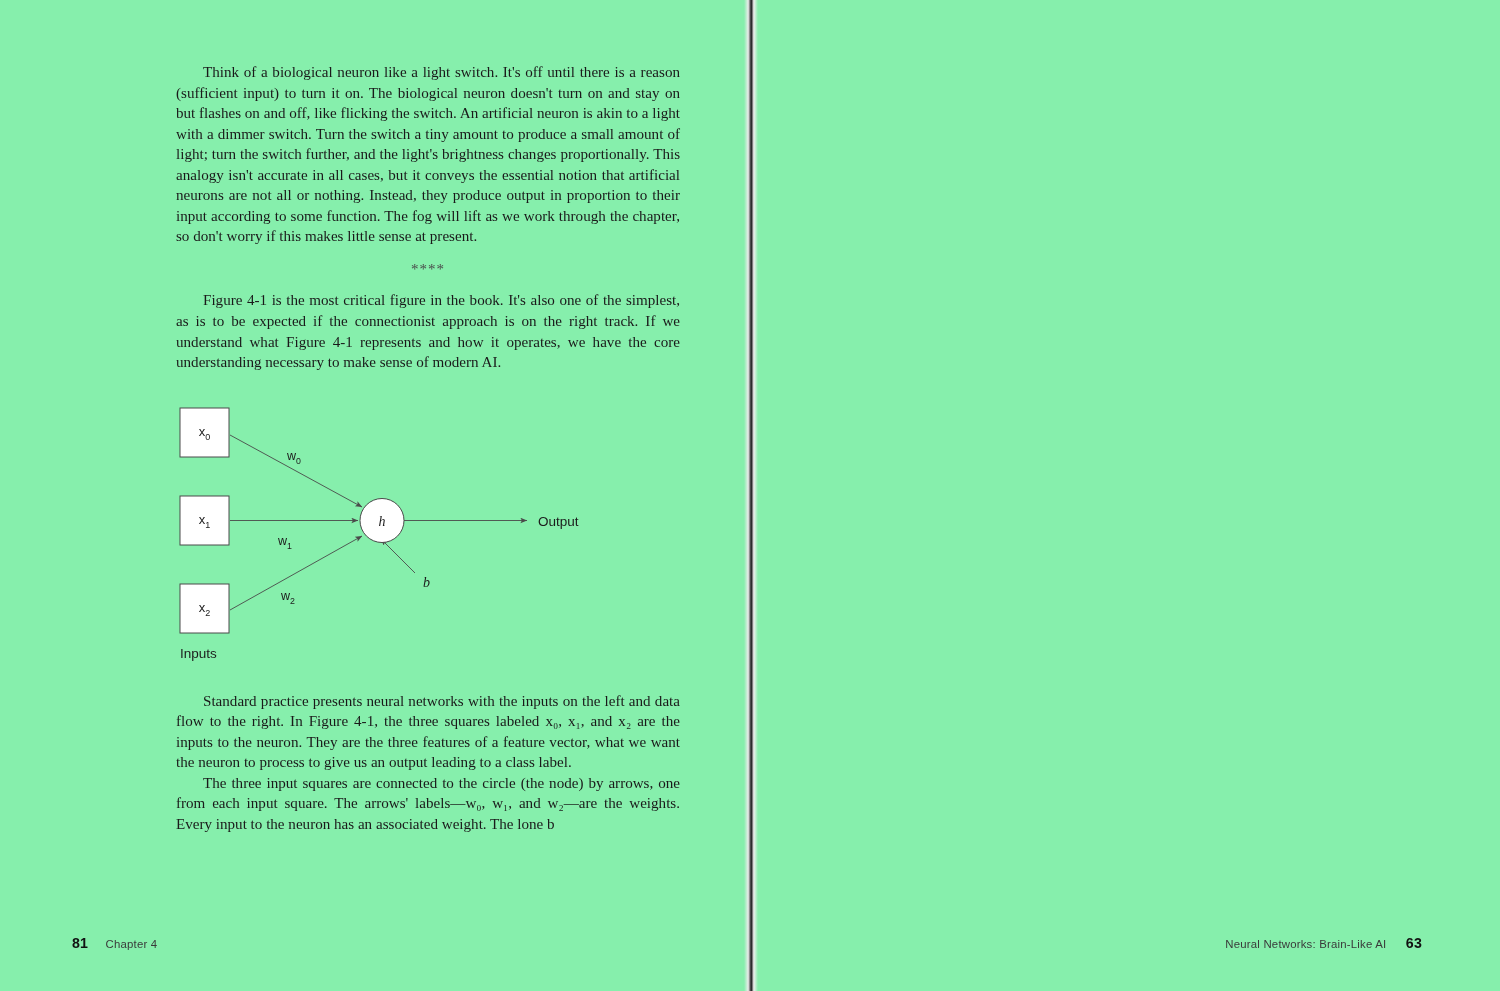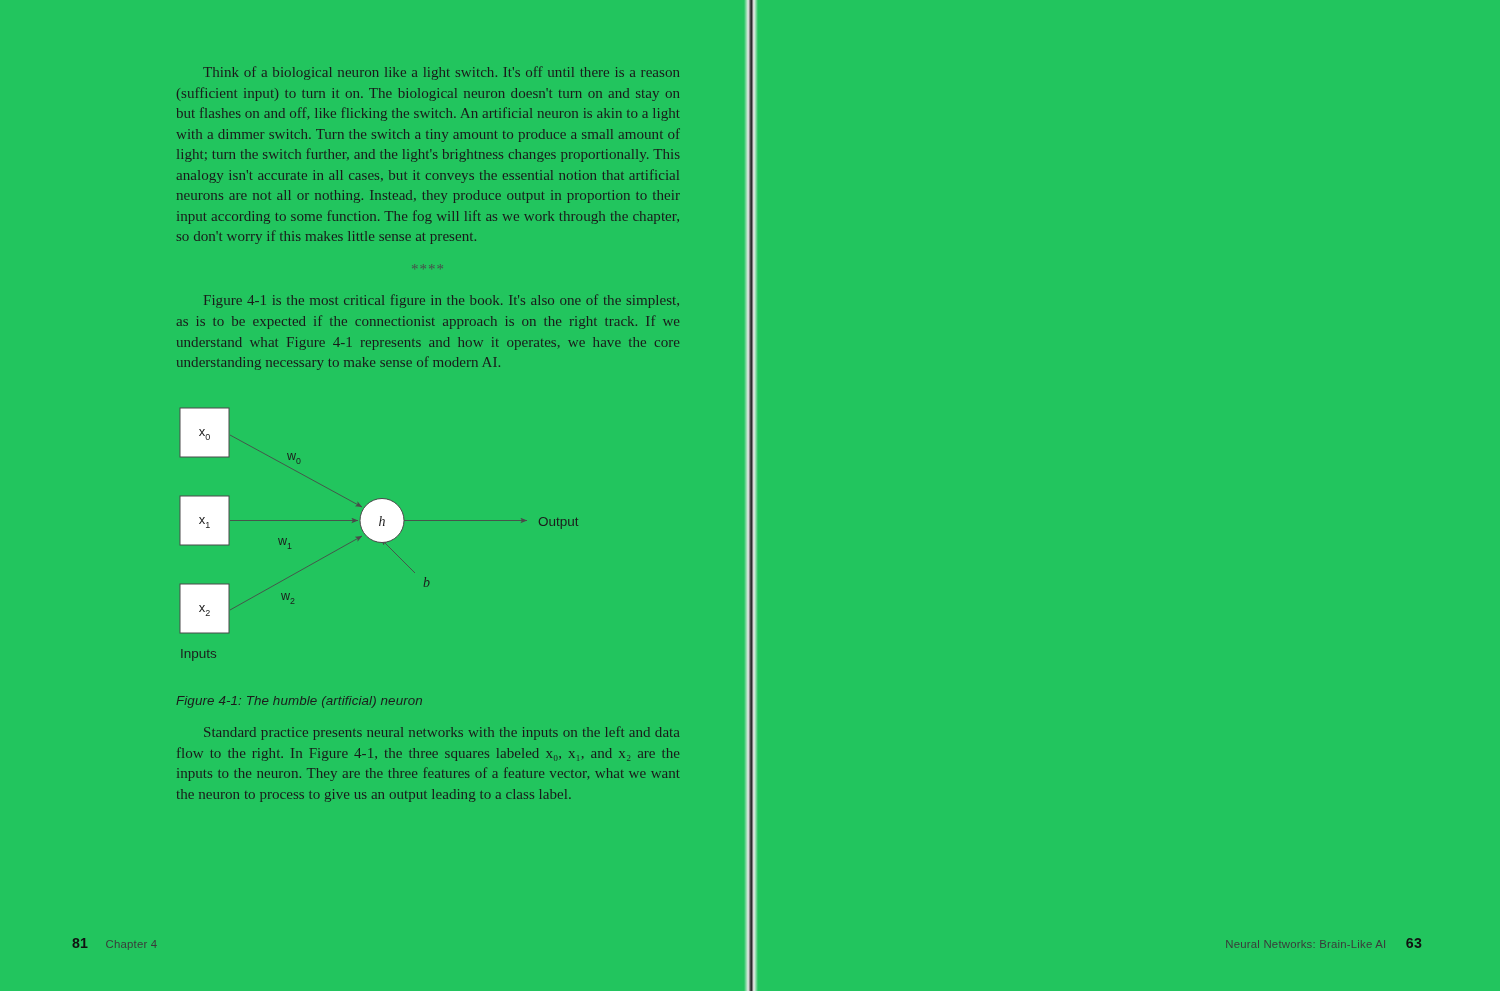--- a/index.html
+++ b/index.html
@@ -12,21 +12,21 @@
     height: 991px;
     position: relative;
     overflow: hidden;
     font-family: "Liberation Serif", serif;
     color: #1a1a1a;
   }
 
   .spread {
     position: absolute;
     inset: 0;
-    background: #22c55e;
+    background: #86efac;
   }
 
   
   .gutter {
     position: absolute;
     left: 744px;
     top: 0;
     width: 14px;
     height: 991px;
     background: linear-gradient(to right,
@@ -163,24 +163,26 @@
           <text x="106" y="203" font-family="Liberation Sans, sans-serif" font-size="12.5" fill="#1c1c1c">w<tspan dy="4" font-size="8.8">2</tspan></text>
 
           <text x="248" y="190" font-family="Liberation Serif, serif" font-size="14" font-style="italic" fill="#1c1c1c">b</text>
 
           <text x="363" y="128.5" font-family="Liberation Sans, sans-serif" font-size="13.5" fill="#1c1c1c">Output</text>
 
           <text x="5" y="261" font-family="Liberation Sans, sans-serif" font-size="13.5" fill="#1c1c1c">Inputs</text>
         </svg>
       </div>
 
-      <p class="fig-caption">Figure 4-1: The humble (artificial) neuron</p>
 
       <p>
         <span>Standard practice presents neural networks with the inputs on the left and data flow to the right. In Figure 4-1, the three squares labeled x₀, x₁, and x₂ are the inputs to the neuron. They are the three features of a feature vector, what we want the neuron to process to give us an output leading to a class label.</span>
+      </p>
+      <p>
+        <span>The three input squares are connected to the circle (the node) by arrows, one from each input square. The arrows' labels—w₀, w₁, and w₂—are the weights. Every input to the neuron has an associated weight. The lone b</span>
       </p>
 
     </div>
 
     <div class="footer footer-left">
       <span class="folio">81</span>
       <span>Chapter 4</span>
     </div>
   </div>
 

